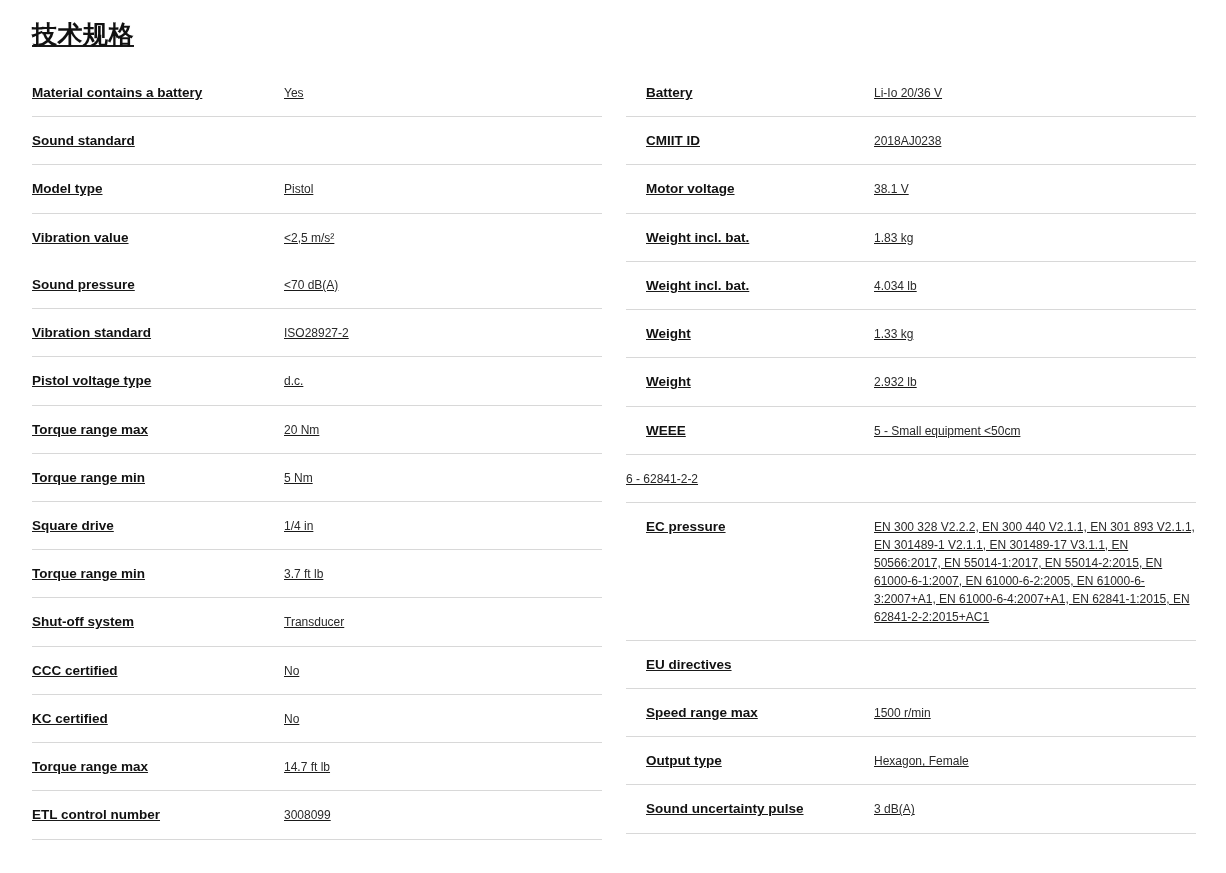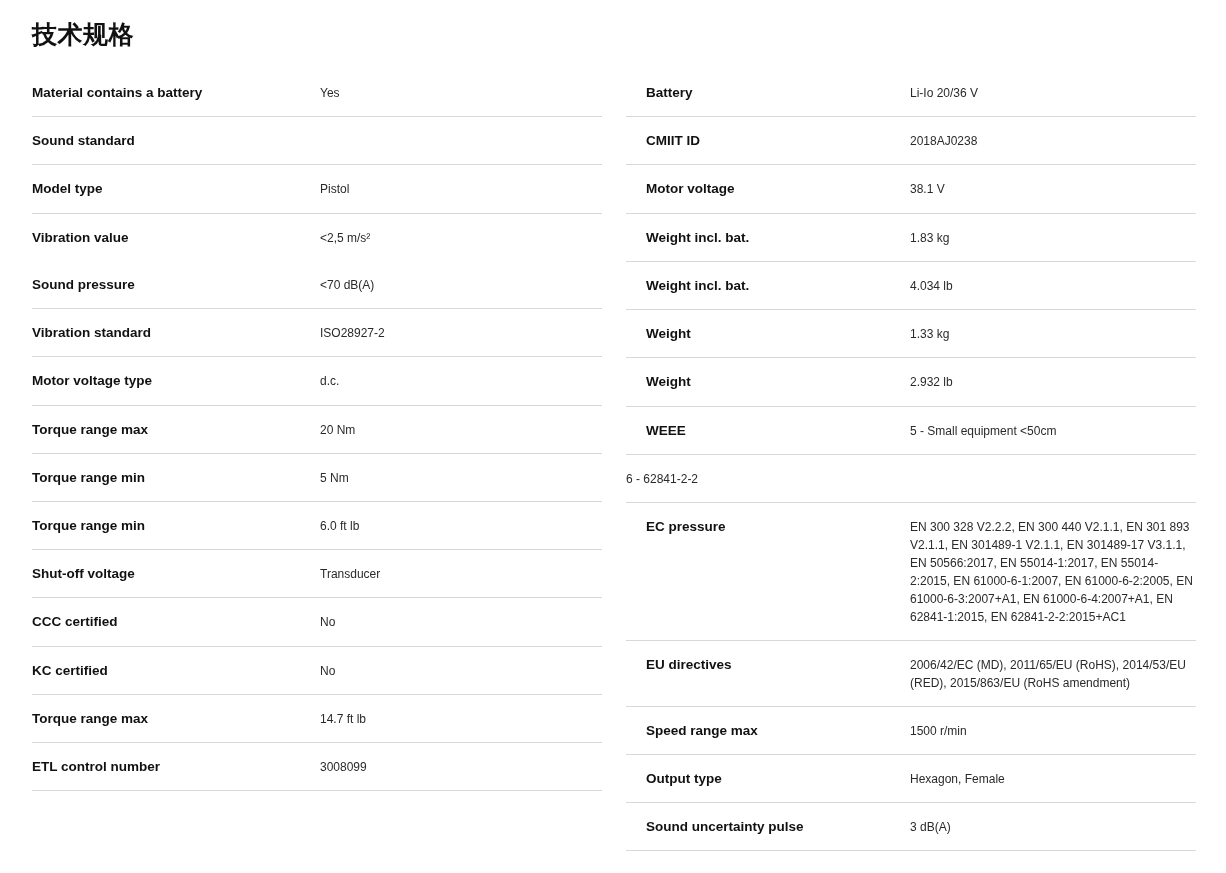--- a/index.html
+++ b/index.html
@@ -14,20 +14,21 @@
   body {
     font-family: "Liberation Sans", sans-serif;
     color: #1a1a1a;
     -webkit-font-smoothing: antialiased;
   }
   .page {
     width: 1226px;
     height: 873px;
     position: relative;
     padding: 0;
+    text-decoration: underline;
   }
   .page-title {
     font-size: 25px;
     font-weight: bold;
     color: #111111;
     margin: 0;
     padding: 18px 0 0 32px;
     letter-spacing: 0.5px;
   }
   .spec-columns {
@@ -41,21 +42,20 @@
     flex: 1 1 50%;
     min-width: 0;
   }
   .spec-row {
     display: flex;
     flex-direction: row;
     align-items: flex-start;
     border-bottom: 1px solid #d8d8d8;
     padding: 15px 0 14px 0;
     min-height: 36px;
-    gap: 36px;
   }
   .spec-row.no-border {
     border-bottom: none;
   }
   .spec-label {
     flex: 0 0 252px;
     width: 252px;
     font-size: 13.5px;
     font-weight: bold;
     color: #111111;
@@ -104,37 +104,41 @@
       </div>
       <div class="spec-row">
         <div class="spec-label">Sound pressure</div>
         <div class="spec-value">&lt;70 dB(A)</div>
       </div>
       <div class="spec-row">
         <div class="spec-label">Vibration standard</div>
         <div class="spec-value">ISO28927-2</div>
       </div>
       <div class="spec-row">
-        <div class="spec-label">Motor voltage type</div>
+        <div class="spec-label">Pistol voltage type</div>
         <div class="spec-value">d.c.</div>
       </div>
       <div class="spec-row">
         <div class="spec-label">Torque range max</div>
         <div class="spec-value">20 Nm</div>
       </div>
       <div class="spec-row">
         <div class="spec-label">Torque range min</div>
         <div class="spec-value">5 Nm</div>
       </div>
       <div class="spec-row">
+        <div class="spec-label">Square drive</div>
+        <div class="spec-value">1/4 in</div>
+      </div>
+      <div class="spec-row">
         <div class="spec-label">Torque range min</div>
-        <div class="spec-value">6.0 ft lb</div>
-      </div>
-      <div class="spec-row">
-        <div class="spec-label">Shut-off voltage</div>
+        <div class="spec-value">3.7 ft lb</div>
+      </div>
+      <div class="spec-row">
+        <div class="spec-label">Shut-off system</div>
         <div class="spec-value">Transducer</div>
       </div>
       <div class="spec-row">
         <div class="spec-label">CCC certified</div>
         <div class="spec-value">No</div>
       </div>
       <div class="spec-row">
         <div class="spec-label">KC certified</div>
         <div class="spec-value">No</div>
       </div>
@@ -185,21 +189,20 @@
       </div>
       <div class="spec-row">
         <div class="spec-value">6 - 62841-2-2</div>
       </div>
       <div class="spec-row">
         <div class="spec-label">EC pressure</div>
         <div class="spec-value">EN 300 328 V2.2.2, EN 300 440 V2.1.1, EN 301 893 V2.1.1, EN 301489-1 V2.1.1, EN 301489-17 V3.1.1, EN 50566:2017, EN 55014-1:2017, EN 55014-2:2015, EN 61000-6-1:2007, EN 61000-6-2:2005, EN 61000-6-3:2007+A1, EN 61000-6-4:2007+A1, EN 62841-1:2015, EN 62841-2-2:2015+AC1</div>
       </div>
       <div class="spec-row">
         <div class="spec-label">EU directives</div>
-        <div class="spec-value">2006/42/EC (MD), 2011/65/EU (RoHS), 2014/53/EU (RED), 2015/863/EU (RoHS amendment)</div>
       </div>
       <div class="spec-row">
         <div class="spec-label">Speed range max</div>
         <div class="spec-value">1500 r/min</div>
       </div>
       <div class="spec-row">
         <div class="spec-label">Output type</div>
         <div class="spec-value">Hexagon, Female</div>
       </div>
       <div class="spec-row">

